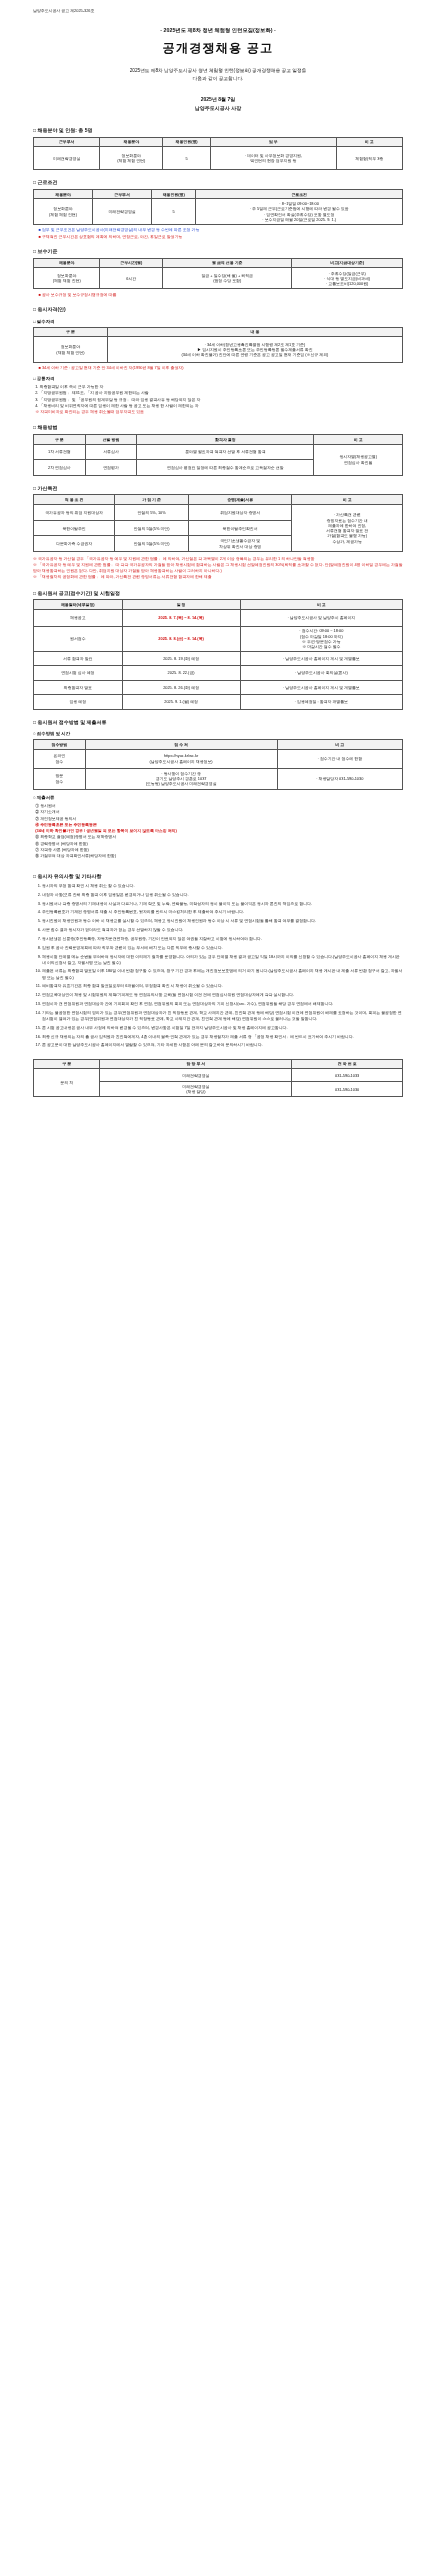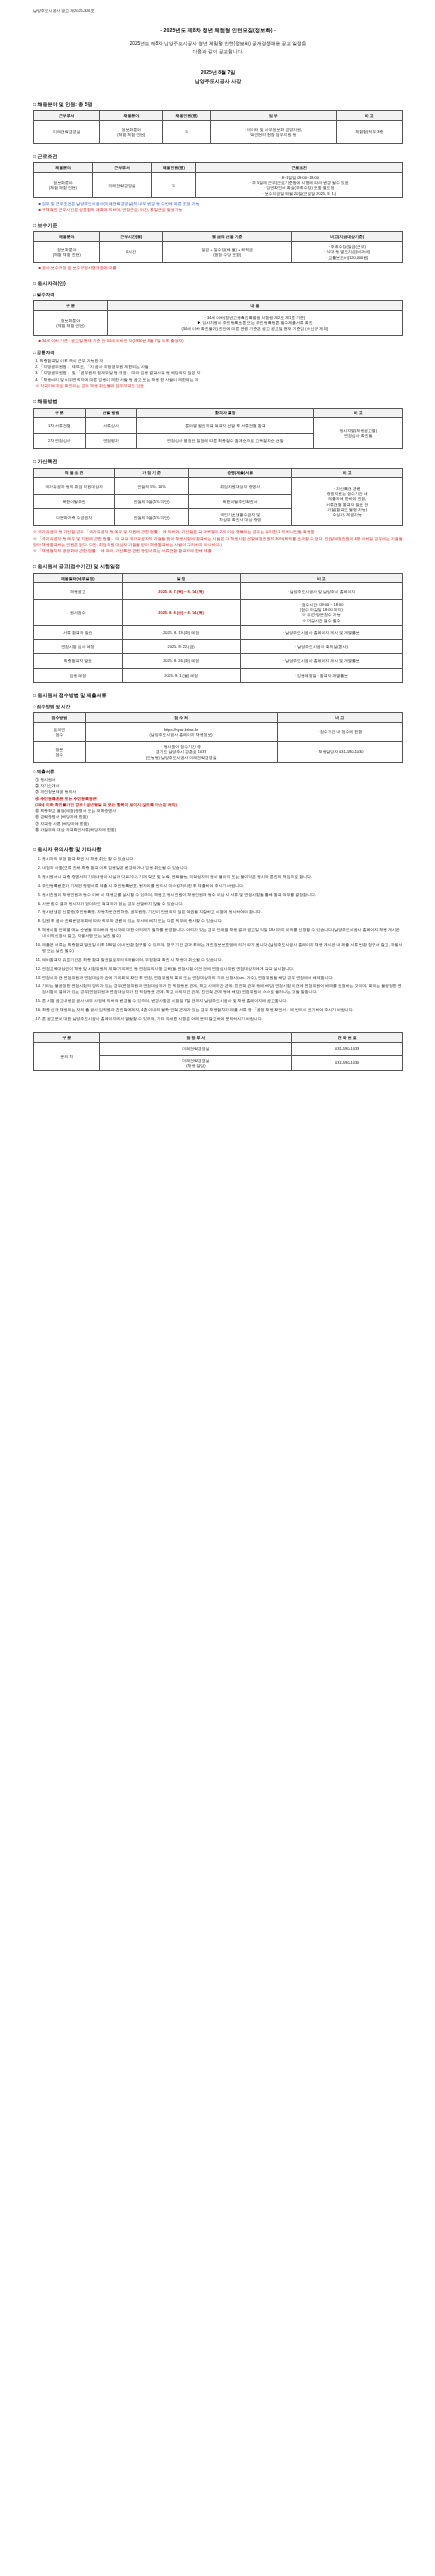--- a/index.html
+++ b/index.html
@@ -121,20 +121,21 @@
 </style>
 </head>
 <body>
 
 <div class="page">
 
   <div class="topline">남양주도시공사 공고 제2025-326호</div>
 
   <div class="subtitle">- 2025년도 제8차 청년 체험형 인턴모집(정보화) -</div>
 
+  <div class="maintitle">공개경쟁채용 공고</div>
 
   <div class="lead" style="white-space:pre-line">2025년도 제8차 남양주도시공사 청년 체험형 인턴(정보화) 공개경쟁채용 공고 일정을
 다음과 같이 공고합니다.</div>
 
   <div class="datebox">
     <div>2025년 8월  7일</div>
     <div>남양주도시공사 사장</div>
   </div>
 
   <div class="sec-title">□ 채용분야 및 인원: 총 5명</div>

